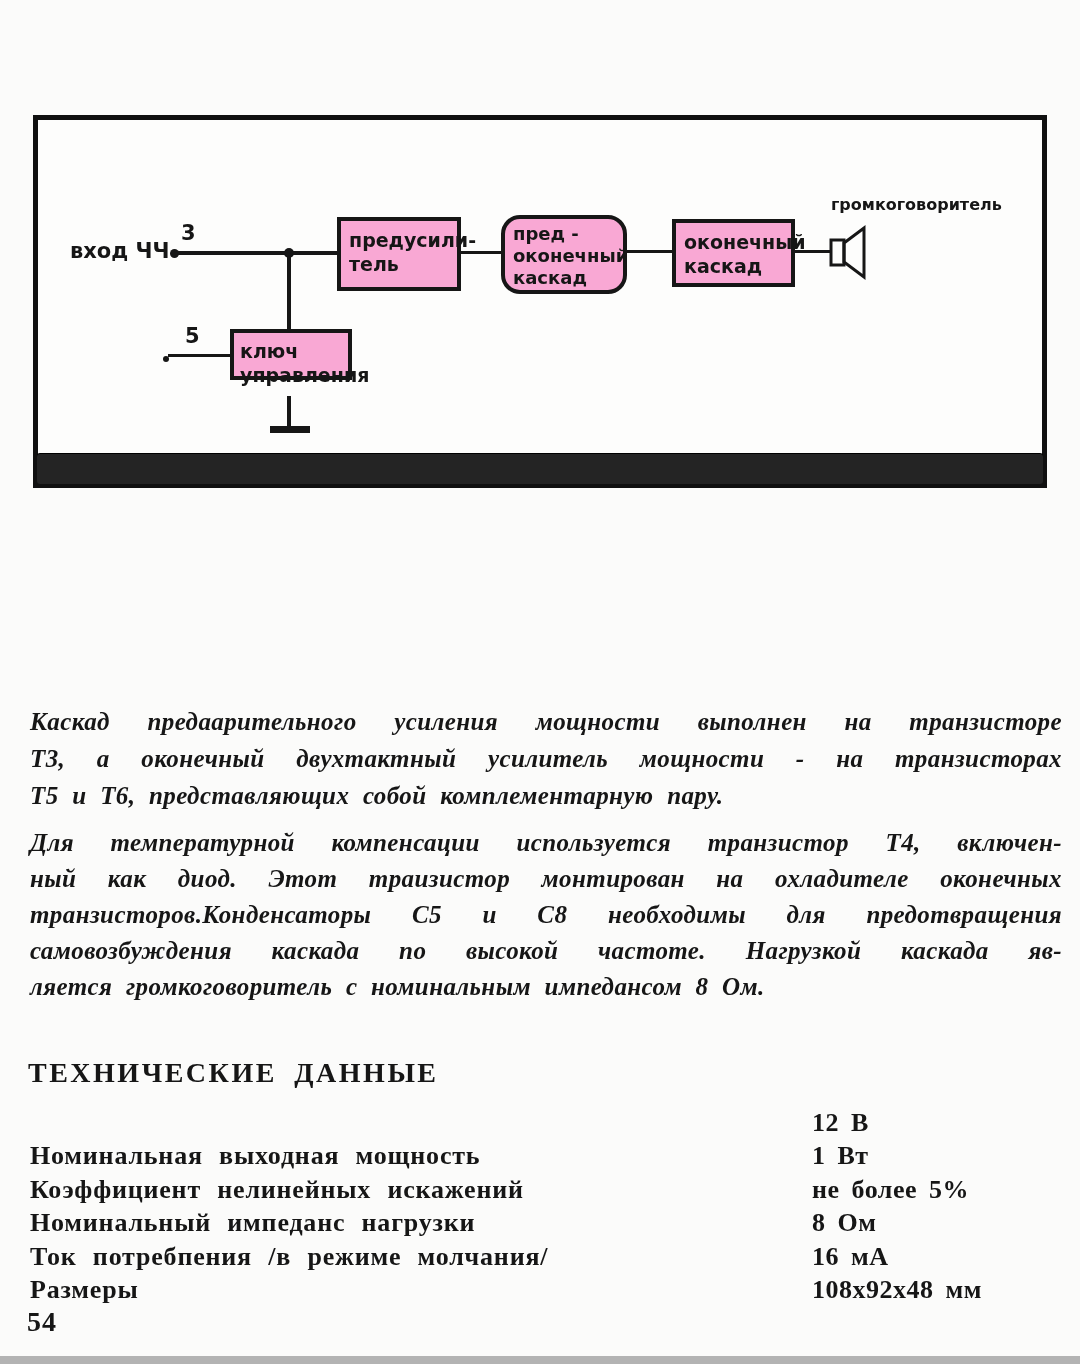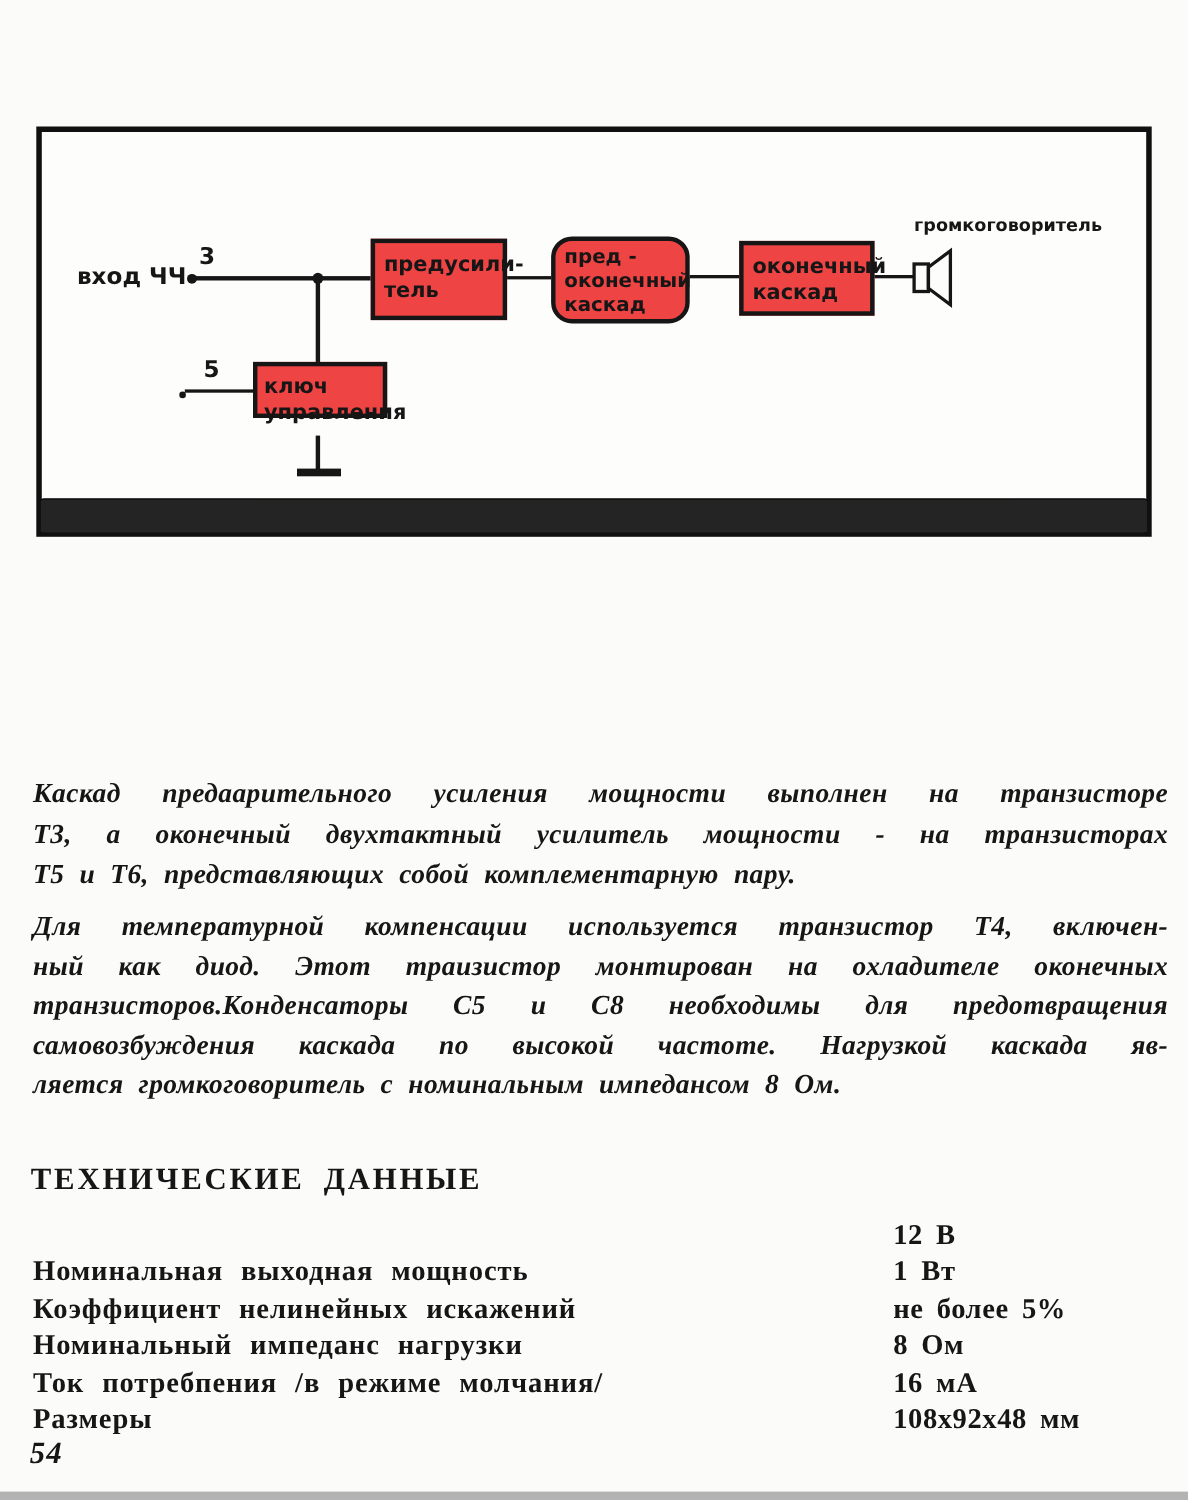--- a/index.html
+++ b/index.html
@@ -30,21 +30,21 @@
   .frame-bar {
     left: 37px; top: 454px; width: 1006px; height: 30px;
     background: var(--bar);
     border-radius: 3px;
     box-shadow: 0 -1px 0 #000;
   }
   .dline { background: var(--ink); }
   .dot   { background: var(--ink); border-radius: 50%; }
   .dblock {
     border: 4px solid var(--ink);
-    background: #ef4444;
+    background: #f9a8d4;
     font-family: "DejaVu Sans", sans-serif;
     font-weight: 700;
     color: var(--ink);
   }
   .dlabel {
     font-family: "DejaVu Sans", sans-serif;
     font-weight: 700;
     color: var(--ink);
     white-space: nowrap;
   }
@@ -86,21 +86,20 @@
     position: absolute; left: 782px; top: 0;
     letter-spacing: 0.5px;
     word-spacing: 5px;
     white-space: nowrap;
   }
 
   .pagenum {
     left: 27px; top: 1306px;
     font-size: 28px; font-weight: 700;
     letter-spacing: 1px;
-    font-style: italic;
   }
   .bottom-strip {
     left: 0; top: 1356px; width: 1080px; height: 8px;
     background: var(--strip);
   }
 </style>
 </head>
 <body>
 
 <div class="page">

